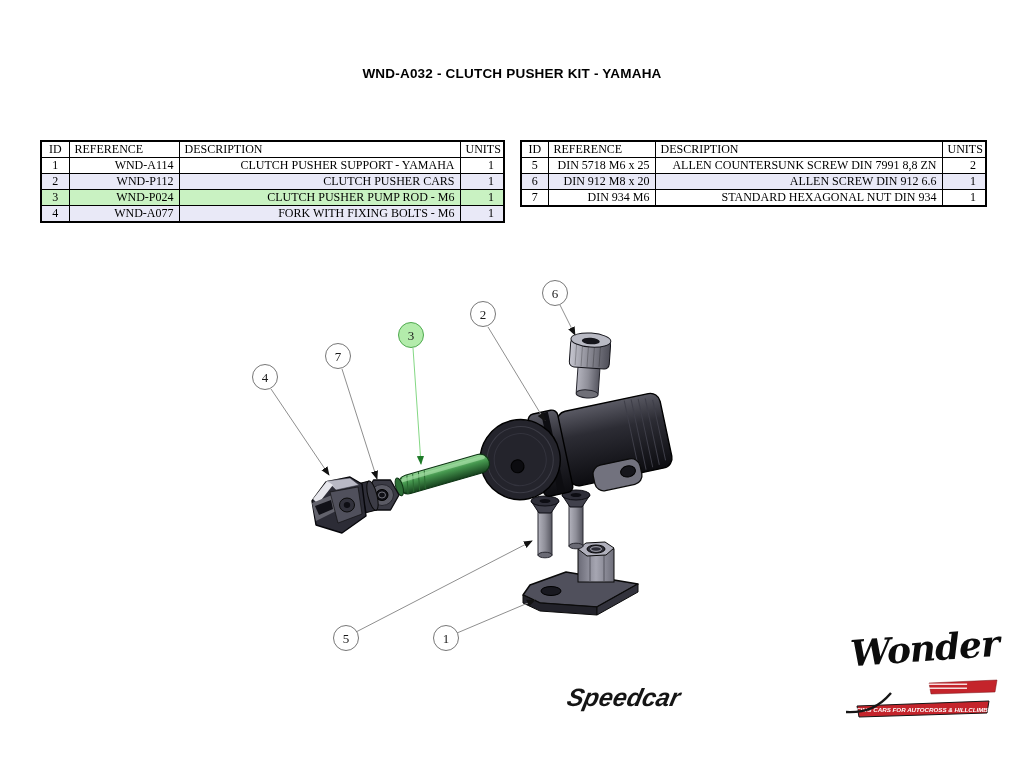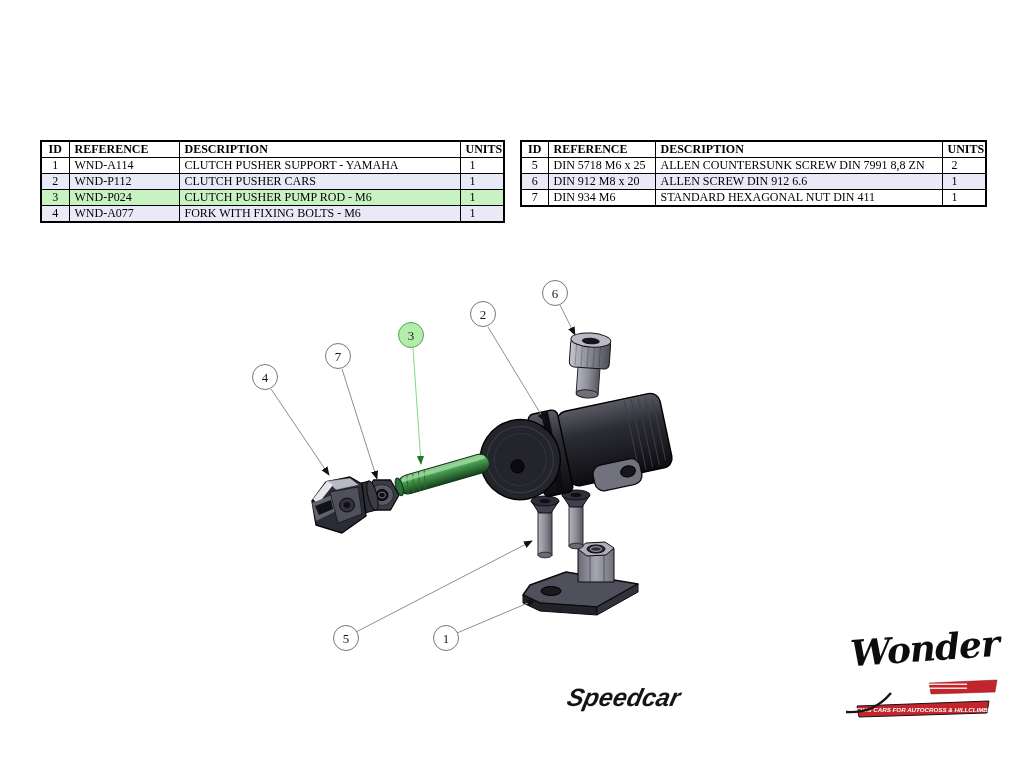--- a/index.html
+++ b/index.html
@@ -4,37 +4,38 @@
 <style>
   html,body{margin:0;padding:0;background:#fff;}
   .page{position:relative;width:1024px;height:768px;background:#ffffff;overflow:hidden;
         font-family:"Liberation Serif",serif;color:#000;}
   .title{position:absolute;top:66px;left:0;width:100%;text-align:center;
          font-family:"Liberation Sans",sans-serif;font-weight:bold;font-size:13.5px;
          letter-spacing:.2px;color:#000;}
   table.parts{position:absolute;border-collapse:collapse;table-layout:fixed;
               font-size:12px;background:#fff;}
   table.parts{border:2px solid #000;}
-  .parts th,.parts td{border:1px solid #000;white-space:nowrap;overflow:hidden;}
-  .parts th{font-weight:bold;text-align:left;padding:0 5px;height:15px;}
+  .parts th,.parts td{border:1px solid #000;white-space:nowrap;overflow:hidden;text-align:right;}
+  .parts th{font-weight:normal;text-align:left;padding:0 5px;height:15px;}
   .parts td{padding:0 5px;height:14px;}
   .parts th.c-id,.parts td.c-id{text-align:center;padding:0 2px;}
   .parts td.c-units{padding:0 9px;}
   .t-left{left:40px;top:140px;width:463px;}
   .t-right{left:520px;top:140px;width:465px;}
   tr.alt{background:#e9e9f7;}
   tr.hl{background:#c9f2c2;}
   svg.diagram{position:absolute;left:0;top:0;}
   .callout-num{font-family:"Liberation Serif",serif;font-size:13px;fill:#1a1a1a;}
 </style>
 </head>
 <body>
 
 <div class="page">
 
+  <div class="title">WND-A032 - CLUTCH PUSHER KIT - YAMAHA</div>
 
   <table class="parts t-left">
     <colgroup>
         <col style="width:28px">
         <col style="width:110px">
         <col style="width:281px">
         <col style="width:44px">
       </colgroup>
     <thead>
       <tr>
@@ -96,21 +97,21 @@
       </tr>
       <tr class="alt">
         <td class="c-id">6</td>
         <td>DIN 912 M8 x 20</td>
         <td>ALLEN SCREW DIN 912 6.6</td>
         <td class="c-units">1</td>
       </tr>
       <tr>
         <td class="c-id">7</td>
         <td>DIN 934 M6</td>
-        <td>STANDARD HEXAGONAL NUT DIN 411</td>
+        <td>STANDARD HEXAGONAL NUT DIN 934</td>
         <td class="c-units">1</td>
       </tr>
     </tbody>
   </table>
 
   <svg class="diagram" width="1024" height="768" viewBox="0 0 1024 768">
     <defs>
       <linearGradient id="gHeadH" x1="0" y1="0" x2="1" y2="0">
         <stop offset="0" stop-color="#c6c6d0"></stop>
           <stop offset=".45" stop-color="#8e8e98"></stop>

